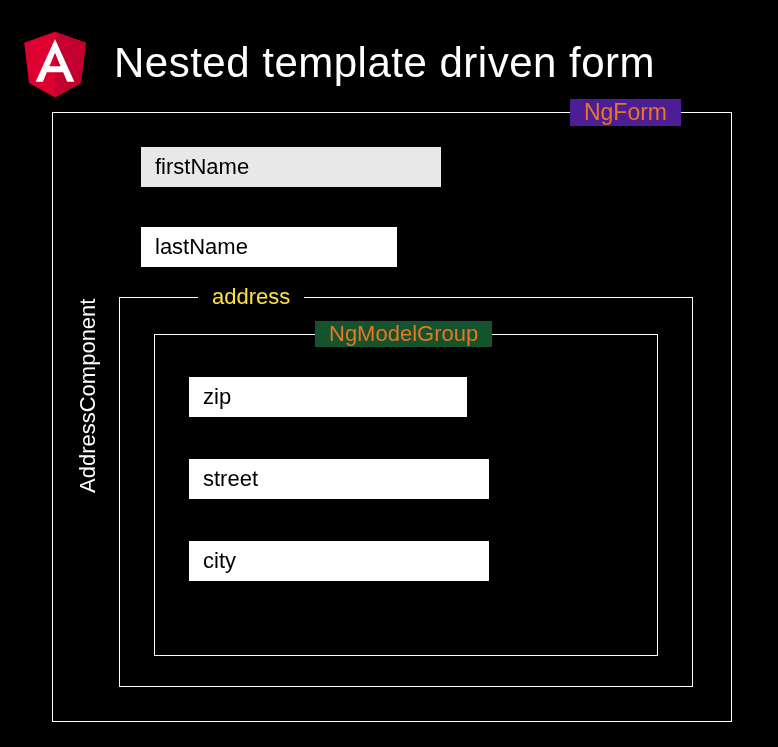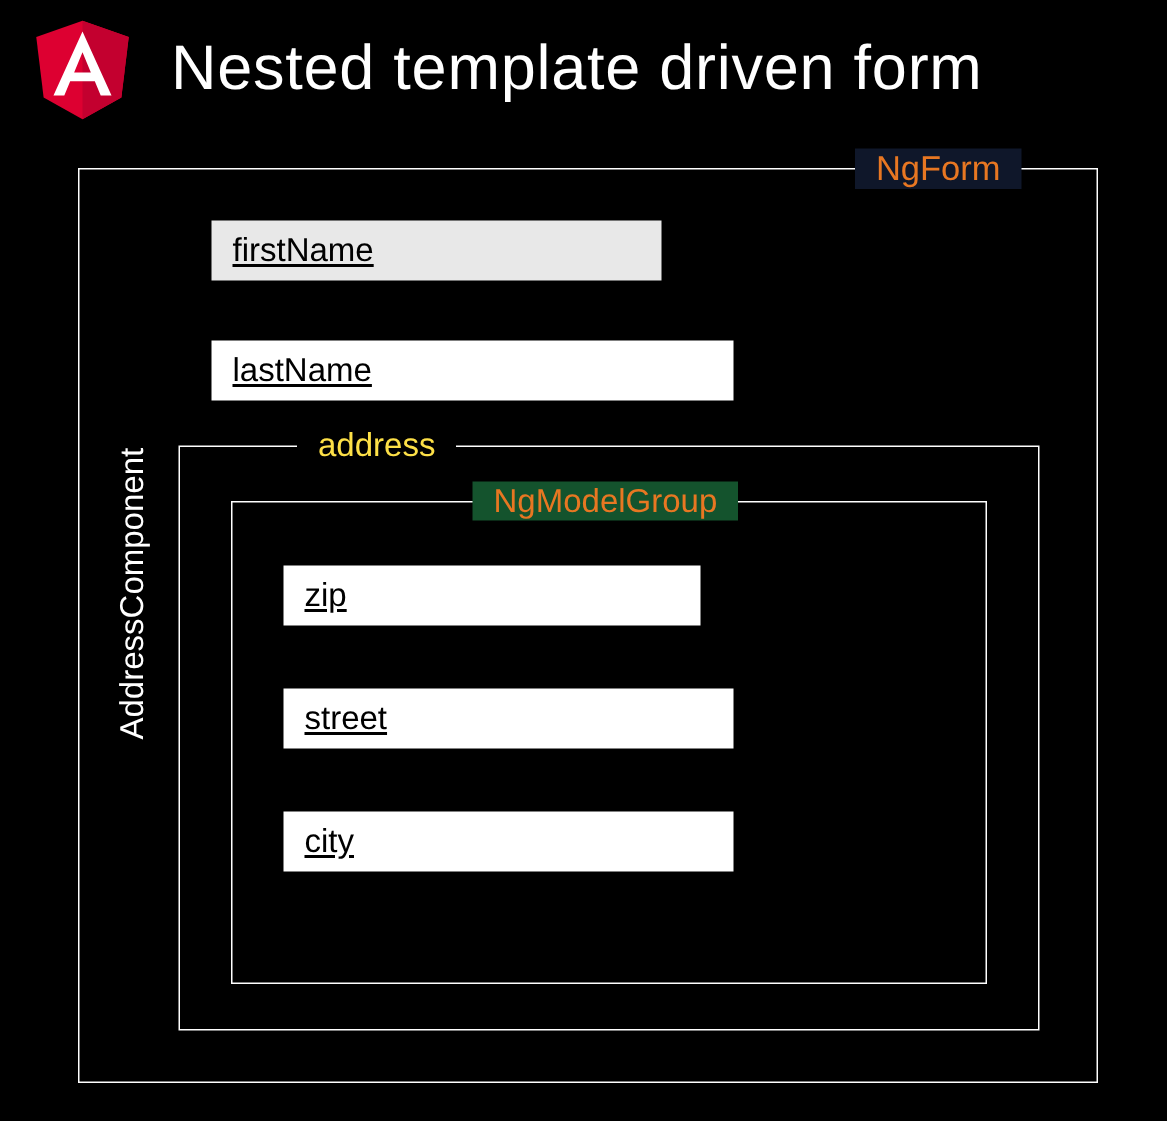--- a/index.html
+++ b/index.html
@@ -14,21 +14,21 @@
       font-family: Arial, Helvetica, sans-serif;
       width: 778px;
       height: 747px;
       position: relative;
       overflow: hidden;
     }
 
     .header {
       display: flex;
       align-items: center;
-      padding: 2px 14px 8px 14px;
+      padding: 20px 14px 8px 14px;
       gap: 18px;
     }
 
     .logo {
       width: 82px;
       height: 86px;
       flex-shrink: 0;
     }
 
     .title {
@@ -44,53 +44,52 @@
       top: 112px;
       width: 680px;
       height: 610px;
       border: 1.5px solid #fff;
     }
 
     .outer-box-label {
       position: absolute;
       top: -14px;
       right: 50px;
-      background: #0f172a;
+      background: #4c1d95;
       color: #e87722;
       font-size: 23px;
       padding: 0 14px;
     }
 
     .field {
       background: #fff;
       color: #000;
       font-size: 22px;
       padding: 7px 14px;
       height: 40px;
       display: flex;
       align-items: center;
-      text-decoration: underline;
     }
 
     .field.selected {
       background: #e8e8e8;
     }
 
     .firstName {
       position: absolute;
       left: 88px;
       top: 34px;
       width: 300px;
     }
 
     .lastName {
       position: absolute;
       left: 88px;
       top: 114px;
-      width: 348px;
+      width: 256px;
     }
 
     .address-box {
       position: absolute;
       left: 66px;
       top: 184px;
       width: 574px;
       height: 390px;
       border: 1.5px solid #fff;
     }

